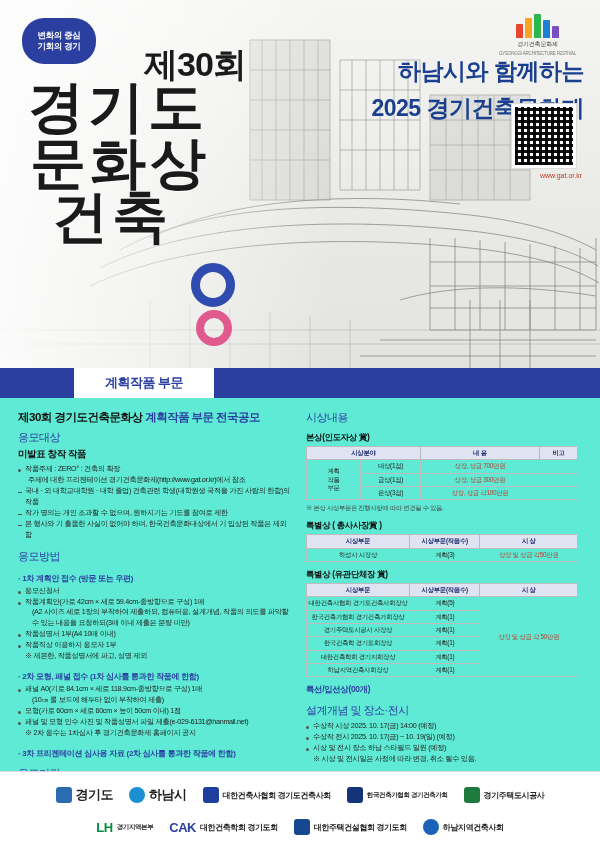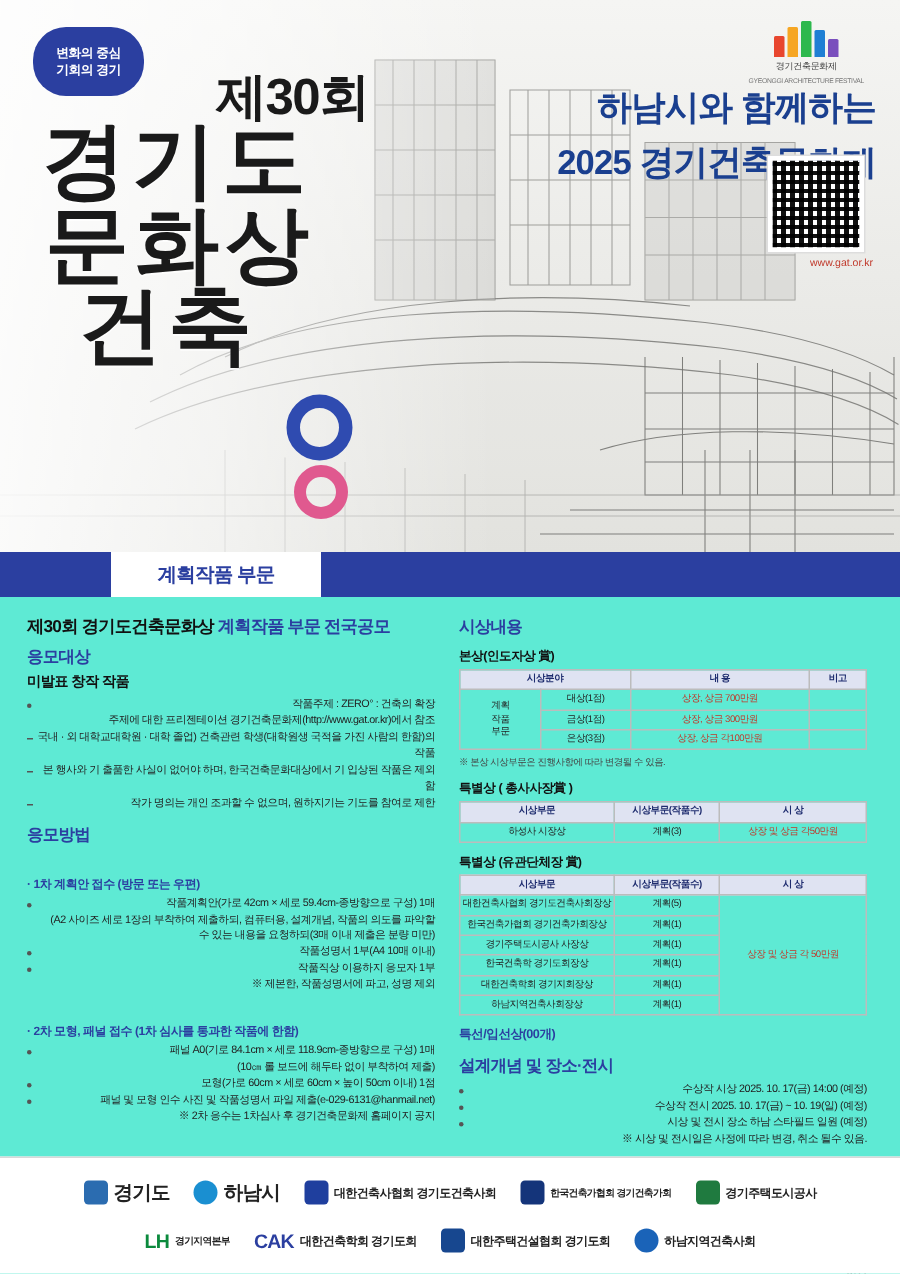--- a/index.html
+++ b/index.html
@@ -132,45 +132,45 @@
     font-size: 11.5px; font-weight: bold; color: #111; letter-spacing:-0.5px;
     margin-bottom: 5px;
   }
   .lead .accent { color: #2b3fa0; font-family: Liberation Serif, serif; }
   .lead-sub {
     font-size: 7.2px; line-height: 1.5; color: #333; letter-spacing:-0.3px;
     margin-bottom: 9px;
   }
 
   h3.h {
-    font-size: 11px; color: #2b3fa0; font-weight: bold; margin: 0 0 3px 0;
+    font-size: 11px; color: #2b3fa0; font-weight: normal; margin: 0 0 3px 0;
     letter-spacing: -0.5px;
   }
   .kv-strong {
     font-size: 9.5px; font-weight: bold; color:#111; margin: 0 0 3px 0; letter-spacing:-0.4px;
   }
   ul.plain {
-    margin: 0 0 8px 0; padding: 0; list-style: none; text-align: right;
+    margin: 0 0 8px 0; padding: 0; list-style: none;
   }
   ul.plain li {
     font-size: 7.2px; line-height: 1.52; color: #222; letter-spacing:-0.3px;
     padding-left: 7px; position: relative;
   }
   ul.plain li::before {
     content: ""; position:absolute; left:0; top:5px;
     width: 3px; height: 3px; background:#555; border-radius:50%;
   }
   ul.plain li.dash::before { content:""; width:4px; height:1px; background:#555; border-radius:0; top:6px;}
   ul.plain li.none::before { display:none; }
   ul.plain li.sub { padding-left: 14px; }
   ul.plain li.sub::before { left: 7px; width:4px; height:1px; background:#777; border-radius:0; top:6px;}
   .red { color:#c0392b; }
 
   .step {
-    font-size: 8px; font-weight: bold; color:#2b3fa0; margin: 20px 0 2px 0;
+    font-size: 8px; font-weight: bold; color:#2b3fa0; margin: 9px 0 2px 0;
     letter-spacing:-0.3px;
   }
 
   
   .tbl-title { font-size: 8.4px; font-weight: bold; color:#111; margin: 7px 0 3px 0; letter-spacing:-0.3px;}
   table.t {
     width: 100%; border-collapse: collapse; margin-bottom: 4px;
   }
   table.t th, table.t td {
     border: 1px solid #bcbcbc;
@@ -301,28 +301,29 @@
       <div class="lead">
         <span>제30회 경기도건축문화상 </span><span class="accent">계획작품 부문 전국공모</span>
       </div>
 
       <h3 class="h">응모대상</h3>
       <div class="kv-strong">미발표 창작 작품</div>
       <ul class="plain">
         <li>작품주제 : ZERO° : 건축의 확장</li>
         <li class="sub none" style="padding-left:10px">주제에 대한 프리젠테이션 경기건축문화제(http://www.gat.or.kr)에서 참조</li>
         <li class="dash">국내 · 외 대학교대학원 · 대학 졸업) 건축관련 학생(대학원생 국적을 가진 사람의 한함)의 작품</li>
+        <li class="dash">작가 명의는 개인 조과할 수 없으며, 원하지기는 기도를 참여로 제한</li>
         <li class="dash">본 행사와 기 출품한 사실이 없어야 하며, 한국건축문화대상에서 기 입상된 작품은 제외함</li>
-        <li class="dash">작가 명의는 개인 조과할 수 없으며, 원하지기는 기도를 참여로 제한</li>
       </ul>
 
       <h3 class="h">응모방법</h3>
 
       <div class="step">· 1차 계획안 접수 (방문 또는 우편)</div>
       <ul class="plain">
+        <li>응모신청서</li>
         <li>작품계획안(가로 42cm × 세로 59.4cm-종방향으로 구성) 1매</li>
         <li class="none sub">(A2 사이즈 세로 1장의 부착하여 제출하되, 컴퓨터용, 설계개념, 작품의 의도를 파악할 수 있는 내용을 요청하되(3매 이내 제출은 분량 미만)</li>
         <li>작품성명서 1부(A4 10매 이내)</li>
         <li>작품직상 이용하지 응모자 1부</li>
         <li class="none">※ 제본한, 작품성명서에 파고, 성명 제외</li>
       </ul>
 
       <div class="step">· 2차 모형, 패널 접수 (1차 심사를 통과한 작품에 한함)</div>
       <ul class="plain">
         <li>패널 A0(기로 84.1cm × 세로 118.9cm-종방향으로 구성) 1매</li>

